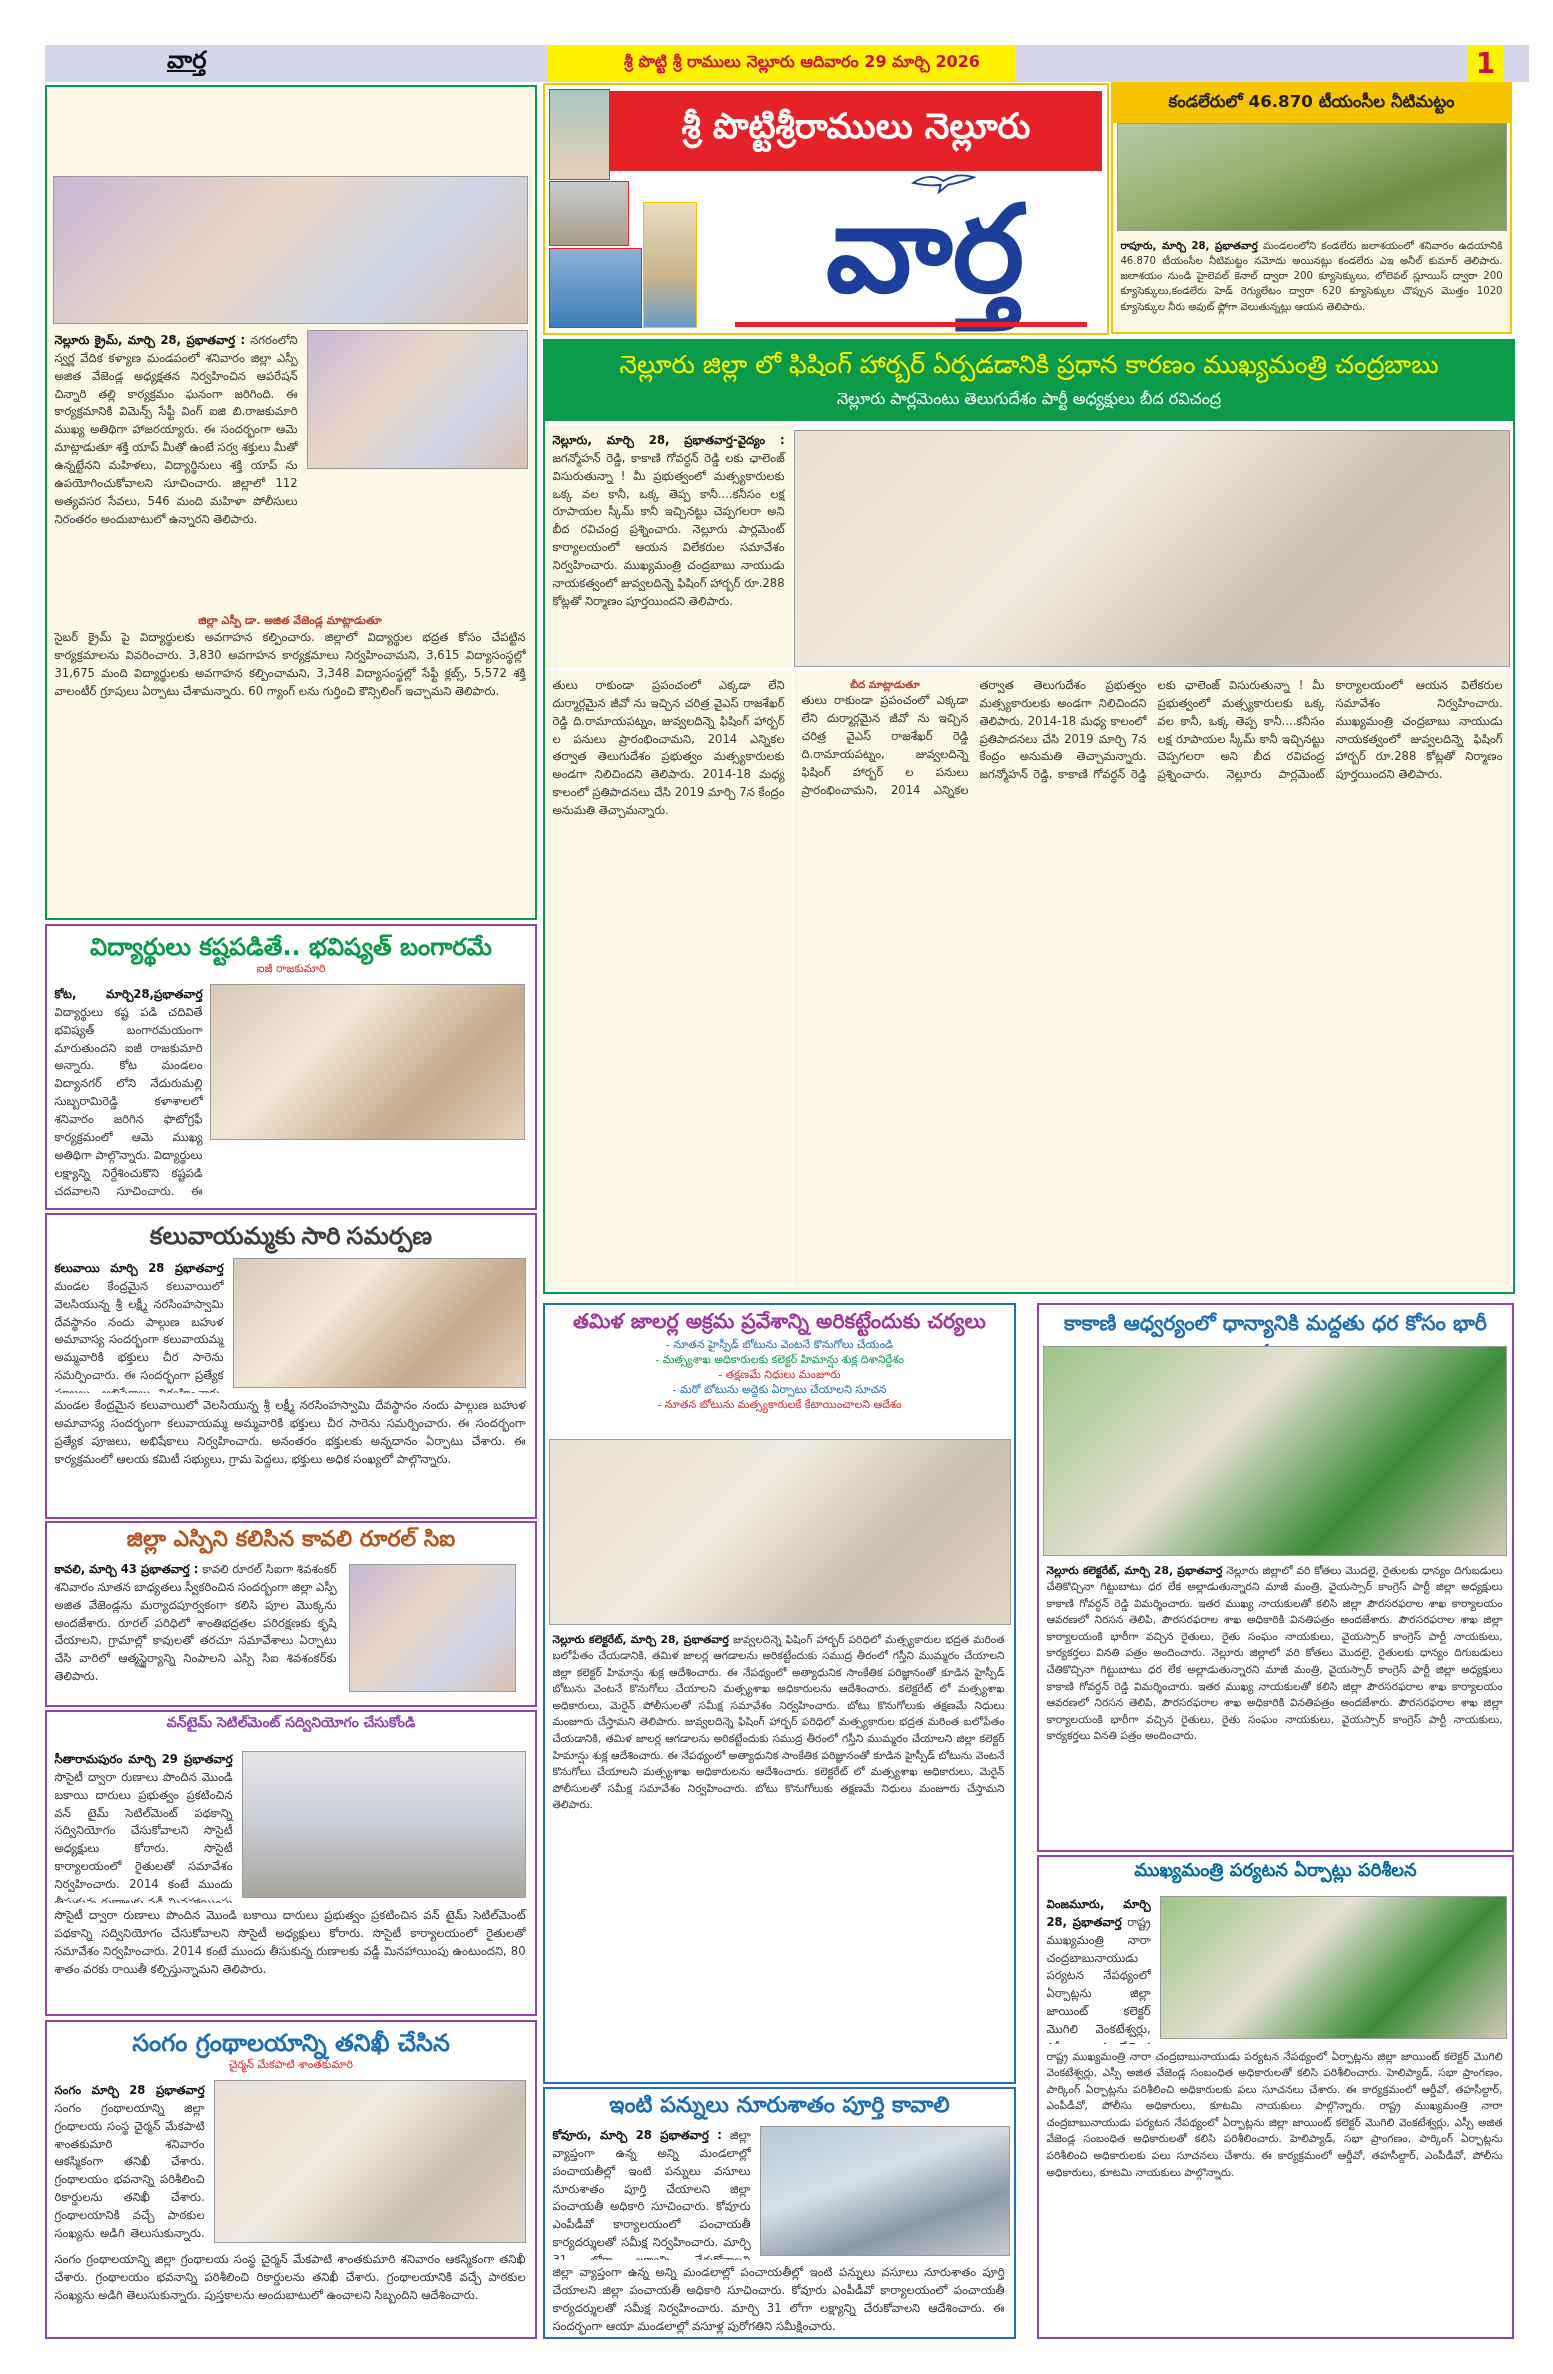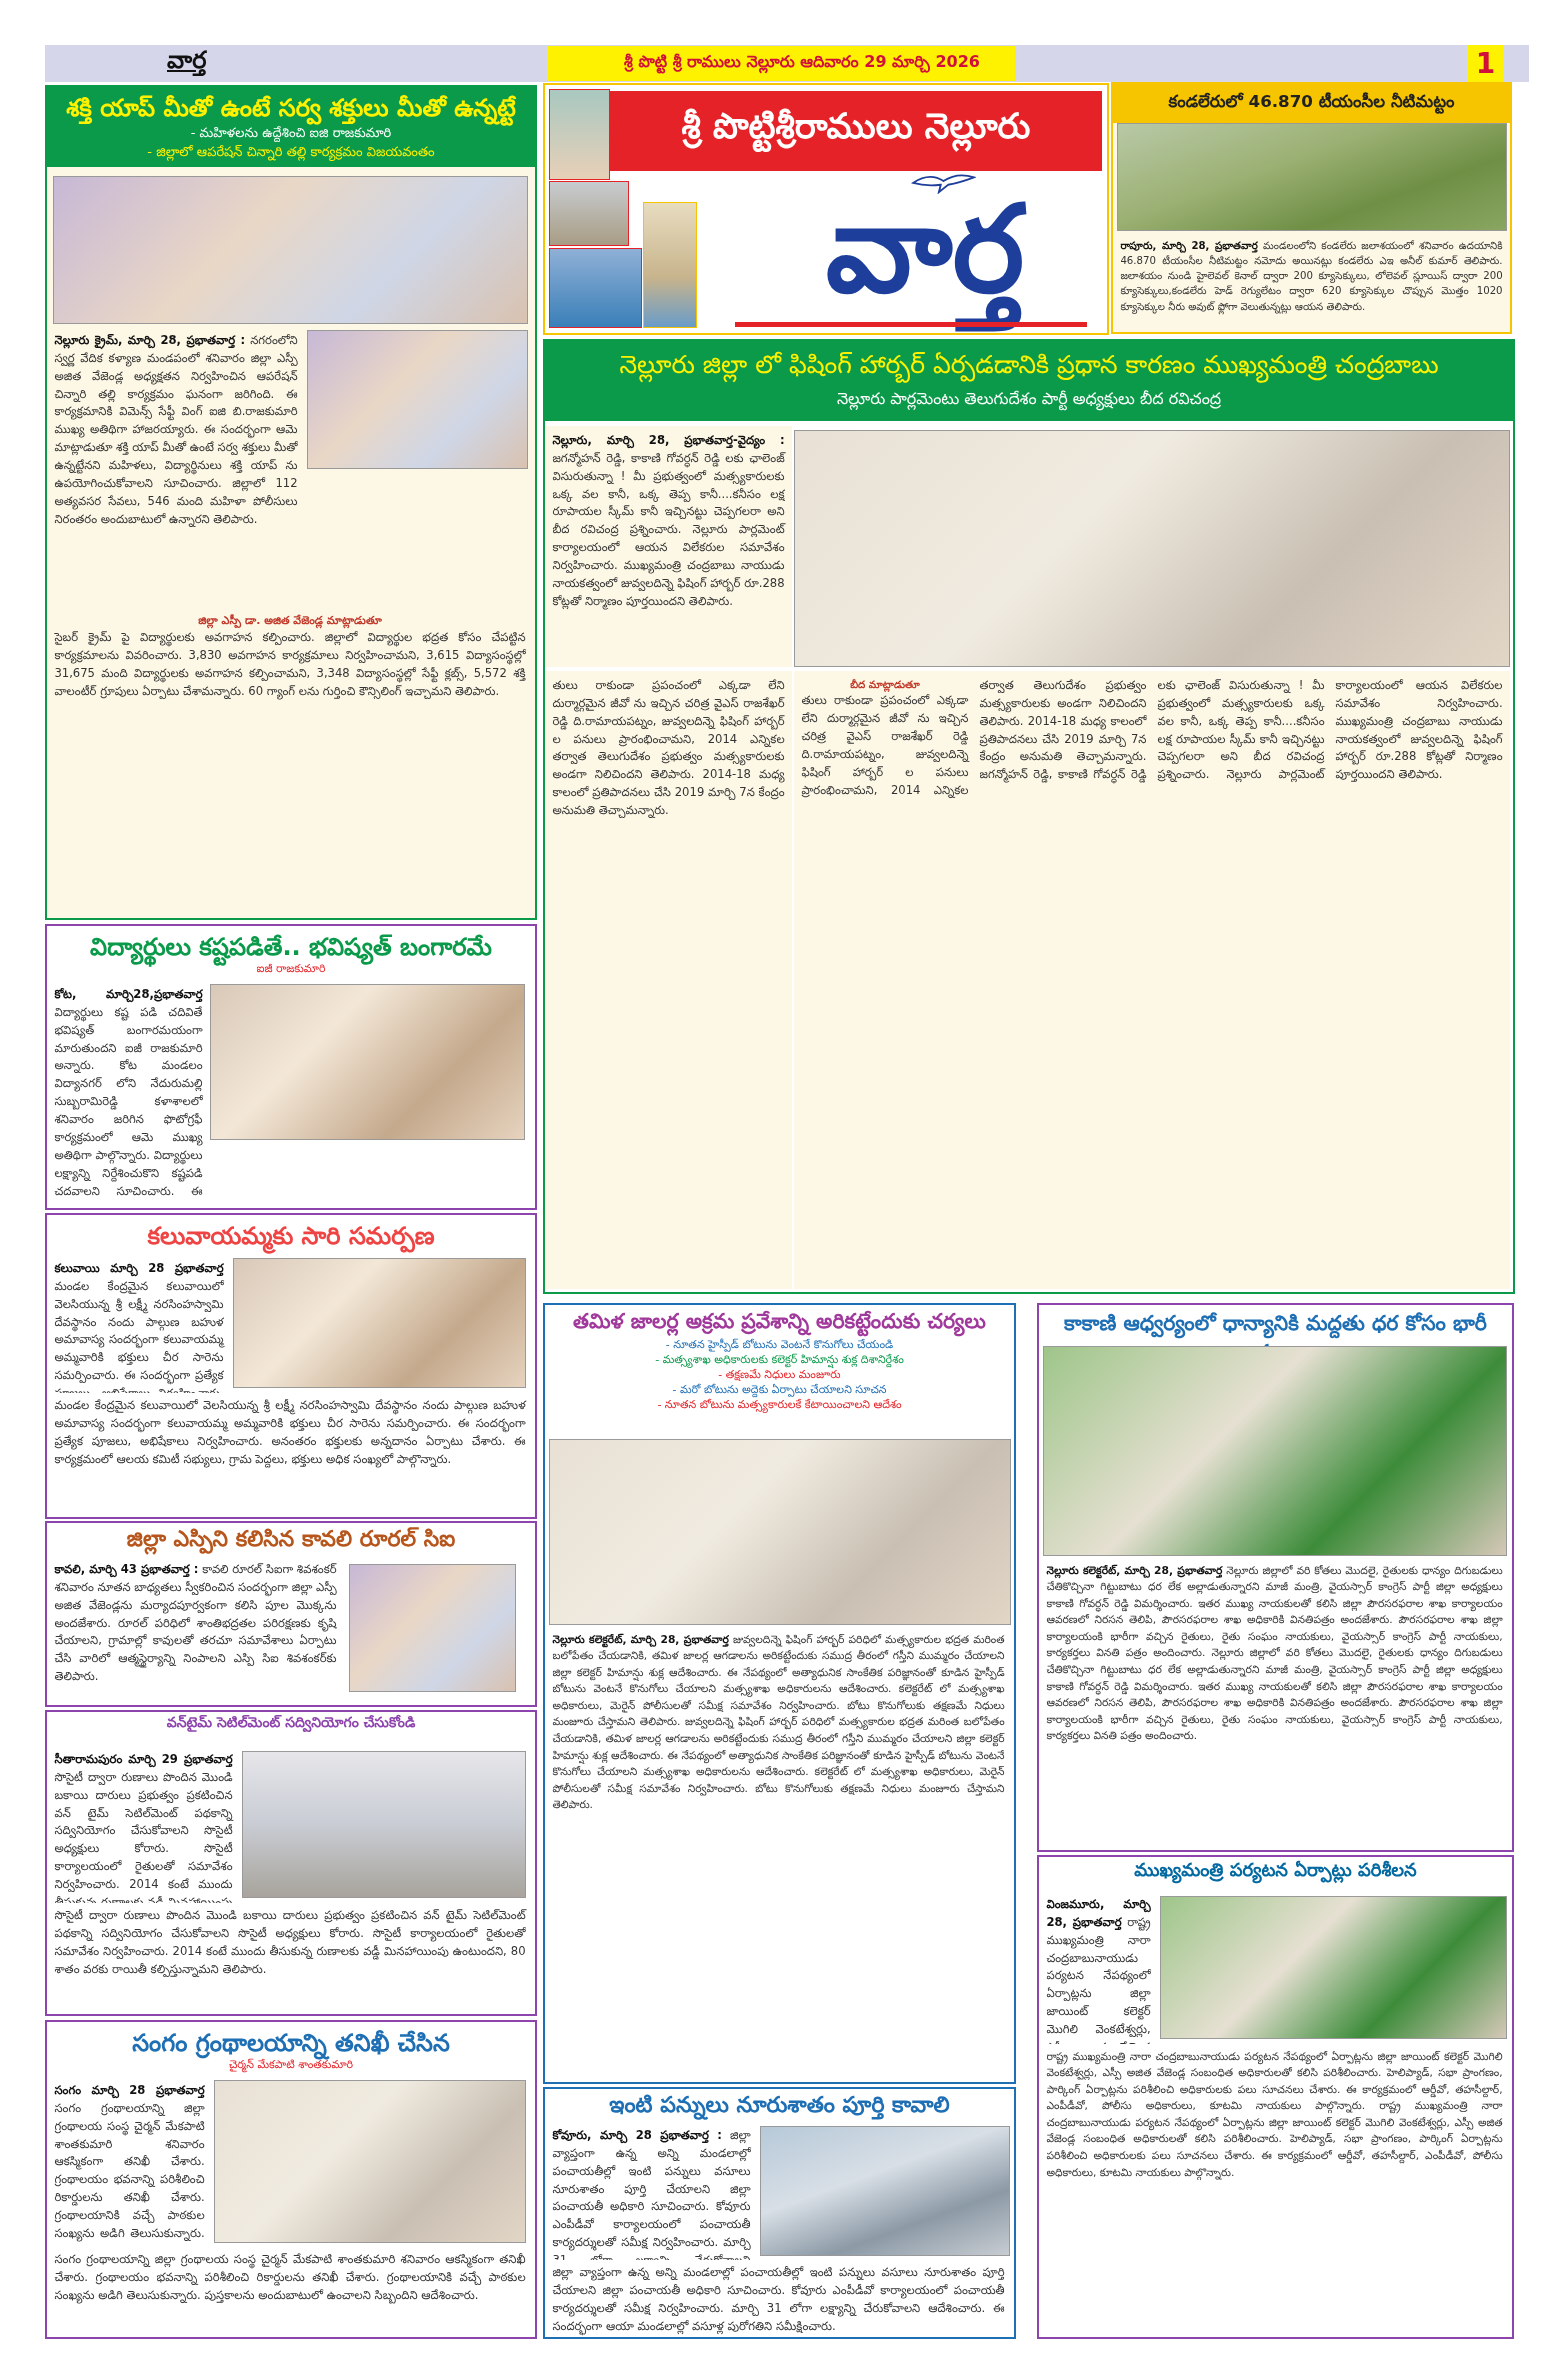--- a/index.html
+++ b/index.html
@@ -42,25 +42,20 @@
 </style>
 </head>
 <body>
 
 <div class="abs topbar"></div>
 <div class="abs mast-small">వార్త</div>
 <div class="abs datebar">శ్రీ పొట్టి శ్రీ రాములు నెల్లూరు ఆదివారం 29 మార్చి 2026</div>
 <div class="abs pageno">1</div>
 
 <div class="box" style="left:45px; top:85px; width:492px; height:835px;">
-  <div class="hl-green">
-    <div class="h1">శక్తి యాప్ మీతో ఉంటే సర్వ శక్తులు మీతో ఉన్నట్టే</div>
-    <div class="sub" style="color:#fff;">- మహిళలను ఉద్దేశించి ఐజి రాజకుమారి</div>
-    <div class="sub" style="color:#fff200;">- జిల్లాలో ఆపరేషన్ చిన్నారి తల్లి కార్యక్రమం విజయవంతం</div>
-  </div>
   <div class="photo ph1" style="left:5.6px; top:89px; width:475px; height:148px;"></div>
   <div class="photo ph1" style="left:260px; top:243px; width:221px; height:139px;"></div>
   <div class="body" style="position:absolute; left:0; top:239px; width:258px;">
     <b>నెల్లూరు క్రైమ్, మార్చి 28, ప్రభాతవార్త :</b>
     <span>నగరంలోని స్వర్ణ వేదిక కళ్యాణ మండపంలో శనివారం జిల్లా ఎస్పీ అజిత వేజెండ్ల అధ్యక్షతన నిర్వహించిన ఆపరేషన్ చిన్నారి తల్లి కార్యక్రమం ఘనంగా జరిగింది. ఈ కార్యక్రమానికి విమెన్స్ సేఫ్టీ వింగ్ ఐజి బి.రాజకుమారి ముఖ్య అతిథిగా హాజరయ్యారు. ఈ సందర్భంగా ఆమె మాట్లాడుతూ శక్తి యాప్ మీతో ఉంటే సర్వ శక్తులు మీతో ఉన్నట్టేనని మహిళలు, విద్యార్థినులు శక్తి యాప్ ను ఉపయోగించుకోవాలని సూచించారు. జిల్లాలో 112 అత్యవసర సేవలు, 546 మంది మహిళా పోలీసులు నిరంతరం అందుబాటులో ఉన్నారని తెలిపారు.</span>
   </div>
   <div class="body" style="position:absolute; left:0; top:519px; width:486px;">
     <div style="text-align:center; color:#c0392b; font-weight:bold; font-size:11px;">జిల్లా ఎస్పీ డా. అజిత వేజెండ్ల మాట్లాడుతూ</div>
     <span>సైబర్ క్రైమ్ పై విద్యార్థులకు అవగాహన కల్పించారు. జిల్లాలో విద్యార్థుల భద్రత కోసం చేపట్టిన కార్యక్రమాలను వివరించారు. 3,830 అవగాహన కార్యక్రమాలు నిర్వహించామని, 3,615 విద్యాసంస్థల్లో 31,675 మంది విద్యార్థులకు అవగాహన కల్పించామని, 3,348 విద్యాసంస్థల్లో సేఫ్టీ క్లబ్స్, 5,572 శక్తి వాలంటీర్ గ్రూపులు ఏర్పాటు చేశామన్నారు. 60 గ్యాంగ్ లను గుర్తించి కౌన్సిలింగ్ ఇచ్చామని తెలిపారు.</span>
   </div>
@@ -117,21 +112,21 @@
   </div>
   <div class="photo ph4" style="left:163px; top:58px; width:315px; height:156px;"></div>
   <div class="body" style="position:absolute; left:0; top:54px; width:163px; height:223px; overflow:hidden;">
     <b>కోట, మార్చి28,ప్రభాతవార్త</b>
     <span>విద్యార్థులు కష్ట పడి చదివితే భవిష్యత్ బంగారమయంగా మారుతుందని ఐజీ రాజకుమారి అన్నారు. కోట మండలం విద్యానగర్ లోని నేదురుమల్లి సుబ్బరామిరెడ్డి కళాశాలలో శనివారం జరిగిన ఫొటోగ్రఫీ కార్యక్రమంలో ఆమె ముఖ్య అతిథిగా పాల్గొన్నారు. విద్యార్థులు లక్ష్యాన్ని నిర్దేశించుకొని కష్టపడి చదవాలని సూచించారు. ఈ కార్యక్రమంలో ఏఎస్పీ, కళాశాల అధ్యాపకులు, విద్యార్థులు పాల్గొన్నారు.</span>
   </div>
 </div>
 
 <div class="box purple" style="left:45px; top:1213px; width:492px; height:306px;">
   <div class="hl-white">
-    <div class="h1" style="color:#ef4444;">కలువాయమ్మకు సారి సమర్పణ</div>
+    <div class="h1" style="color:#404040;font-family:Liberation Serif, serif;">కలువాయమ్మకు సారి సమర్పణ</div>
   </div>
   <div class="photo ph4" style="left:186px; top:43px; width:293px; height:130px;"></div>
   <div class="body" style="position:absolute; left:0; top:39px; width:184px; height:139px; overflow:hidden;">
     <b>కలువాయి మార్చి 28 ప్రభాతవార్త</b>
     <span>మండల కేంద్రమైన కలువాయిలో వెలసియున్న శ్రీ లక్ష్మీ నరసింహస్వామి దేవస్థానం నందు పాల్గుణ బహుళ అమావాస్య సందర్భంగా కలువాయమ్మ అమ్మవారికి భక్తులు చీర సారెను సమర్పించారు. ఈ సందర్భంగా ప్రత్యేక పూజలు, అభిషేకాలు నిర్వహించారు. అనంతరం భక్తులకు అన్నదానం ఏర్పాటు చేశారు. ఈ కార్యక్రమంలో ఆలయ కమిటీ సభ్యులు, గ్రామ పెద్దలు, భక్తులు అధిక సంఖ్యలో పాల్గొన్నారు.</span>
   </div>
   <div class="body" style="position:absolute; left:0; top:176px; width:486px; height:124px; overflow:hidden;">
     <span>మండల కేంద్రమైన కలువాయిలో వెలసియున్న శ్రీ లక్ష్మీ నరసింహస్వామి దేవస్థానం నందు పాల్గుణ బహుళ అమావాస్య సందర్భంగా కలువాయమ్మ అమ్మవారికి భక్తులు చీర సారెను సమర్పించారు. ఈ సందర్భంగా ప్రత్యేక పూజలు, అభిషేకాలు నిర్వహించారు. అనంతరం భక్తులకు అన్నదానం ఏర్పాటు చేశారు. ఈ కార్యక్రమంలో ఆలయ కమిటీ సభ్యులు, గ్రామ పెద్దలు, భక్తులు అధిక సంఖ్యలో పాల్గొన్నారు.</span>
   </div>
 </div>

